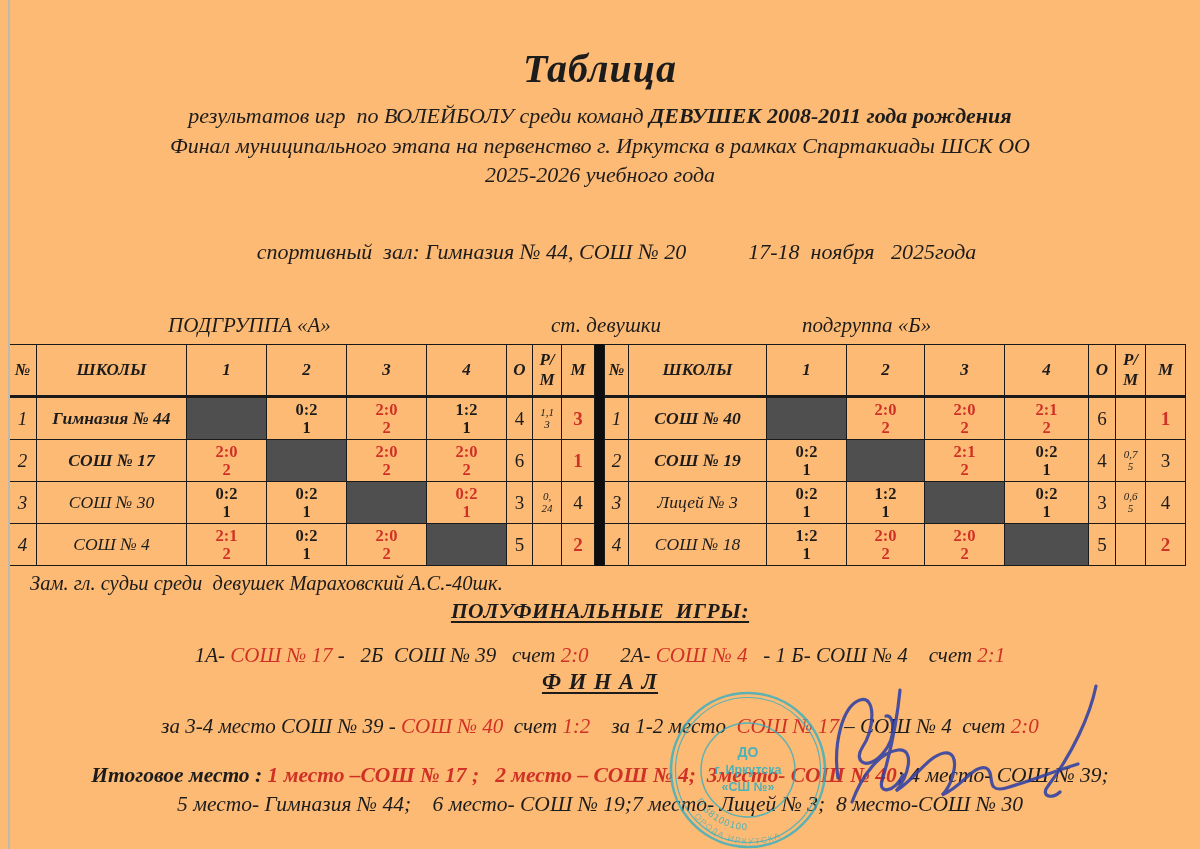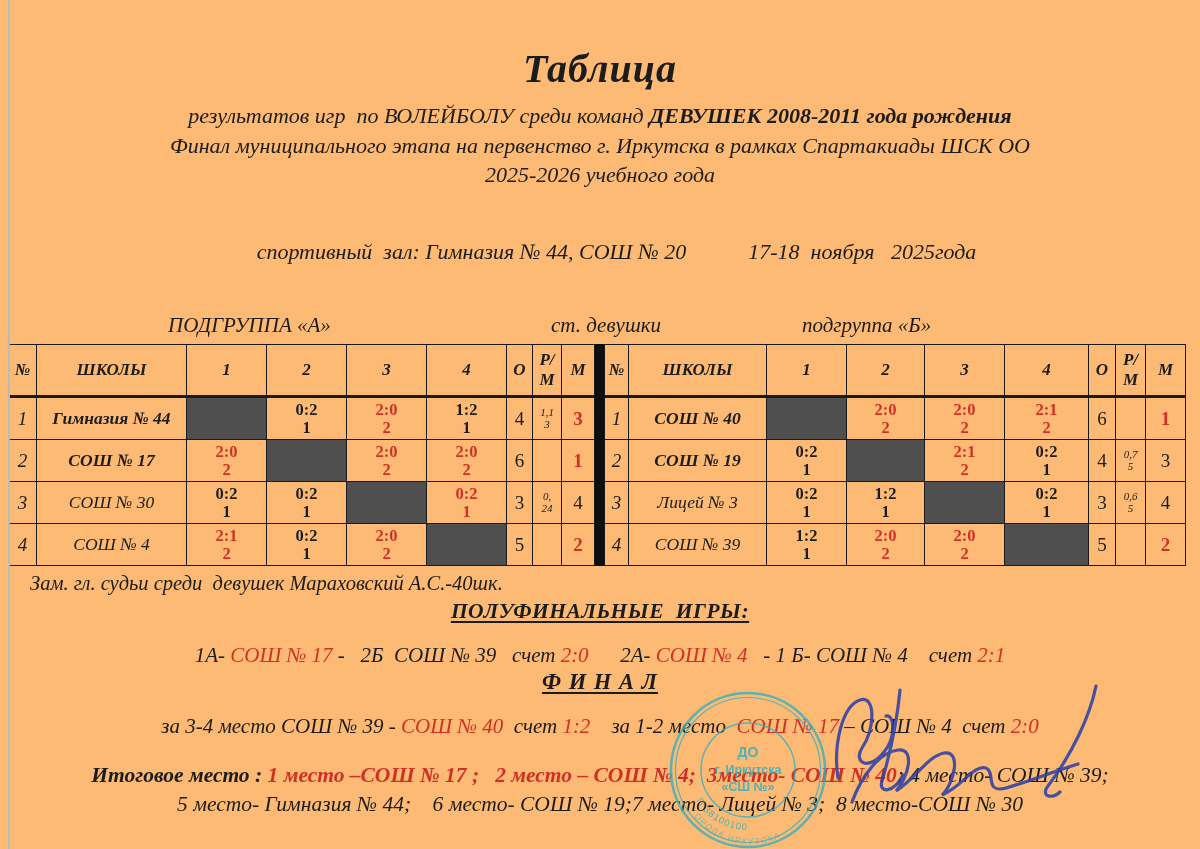--- a/index.html
+++ b/index.html
@@ -293,21 +293,21 @@
               </td>
               <td class="td-o">3</td>
               <td class="td-rm">
                 <div>0,6</div>
                 <div>5</div>
               </td>
               <td class="td-m">4</td>
             </tr>
             <tr>
               <td class="td-num">4</td>
-              <td class="td-school">СОШ № 39</td>
+              <td class="td-school">СОШ № 18</td>
               <td class="td-score bold">
                 <div>1:2</div>
                 <div>1</div>
               </td>
               <td class="td-score red bold">
                 <div>2:0</div>
                 <div>2</div>
               </td>
               <td class="td-score red bold">
                 <div>2:0</div>

